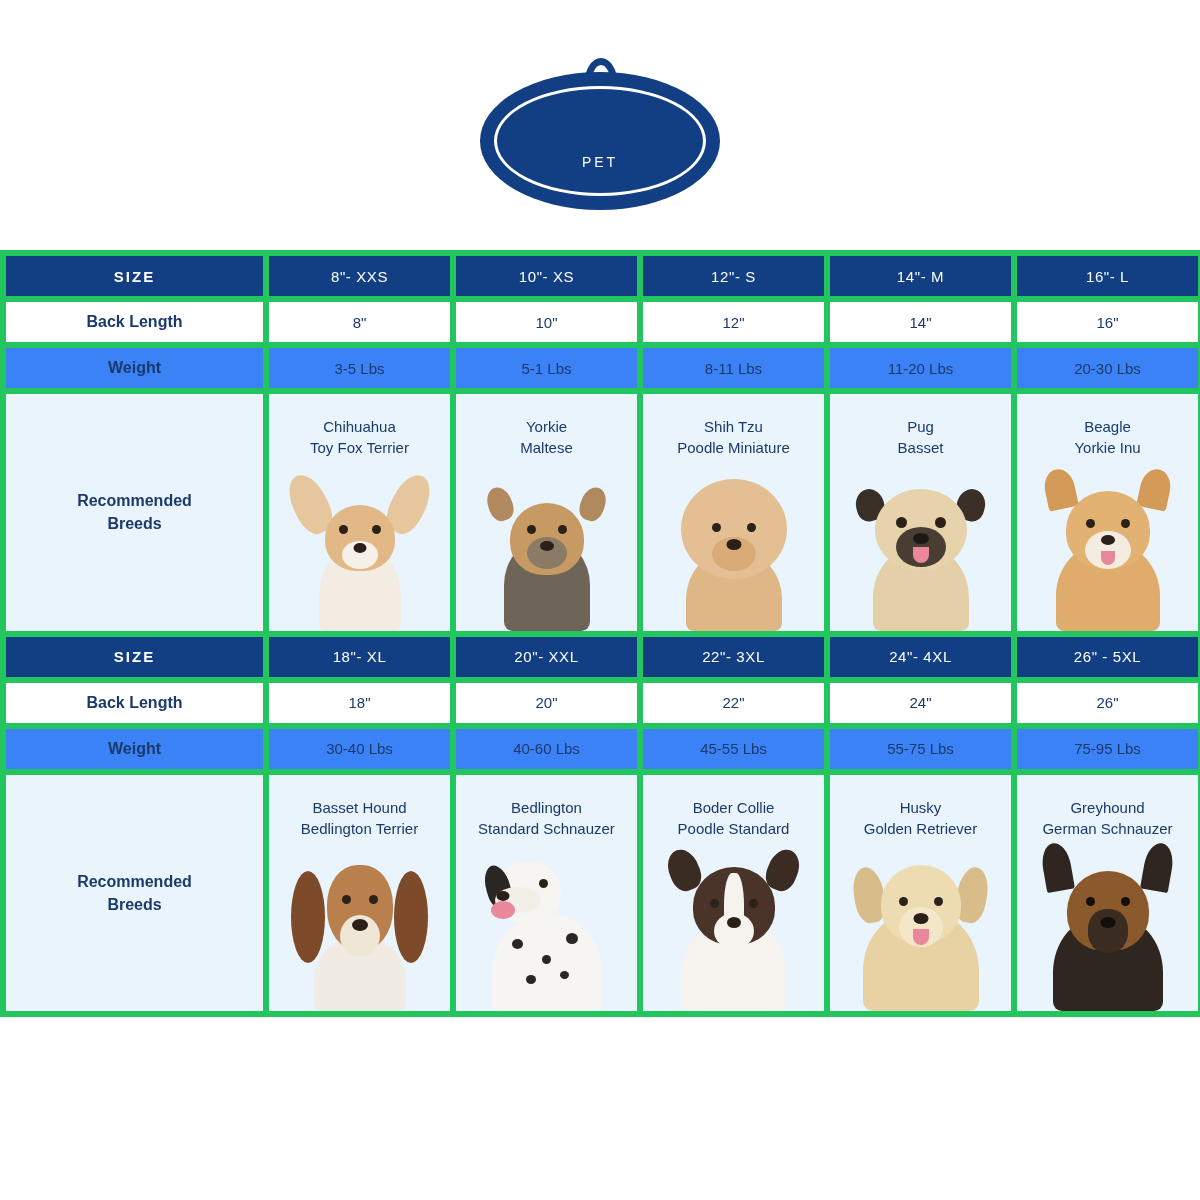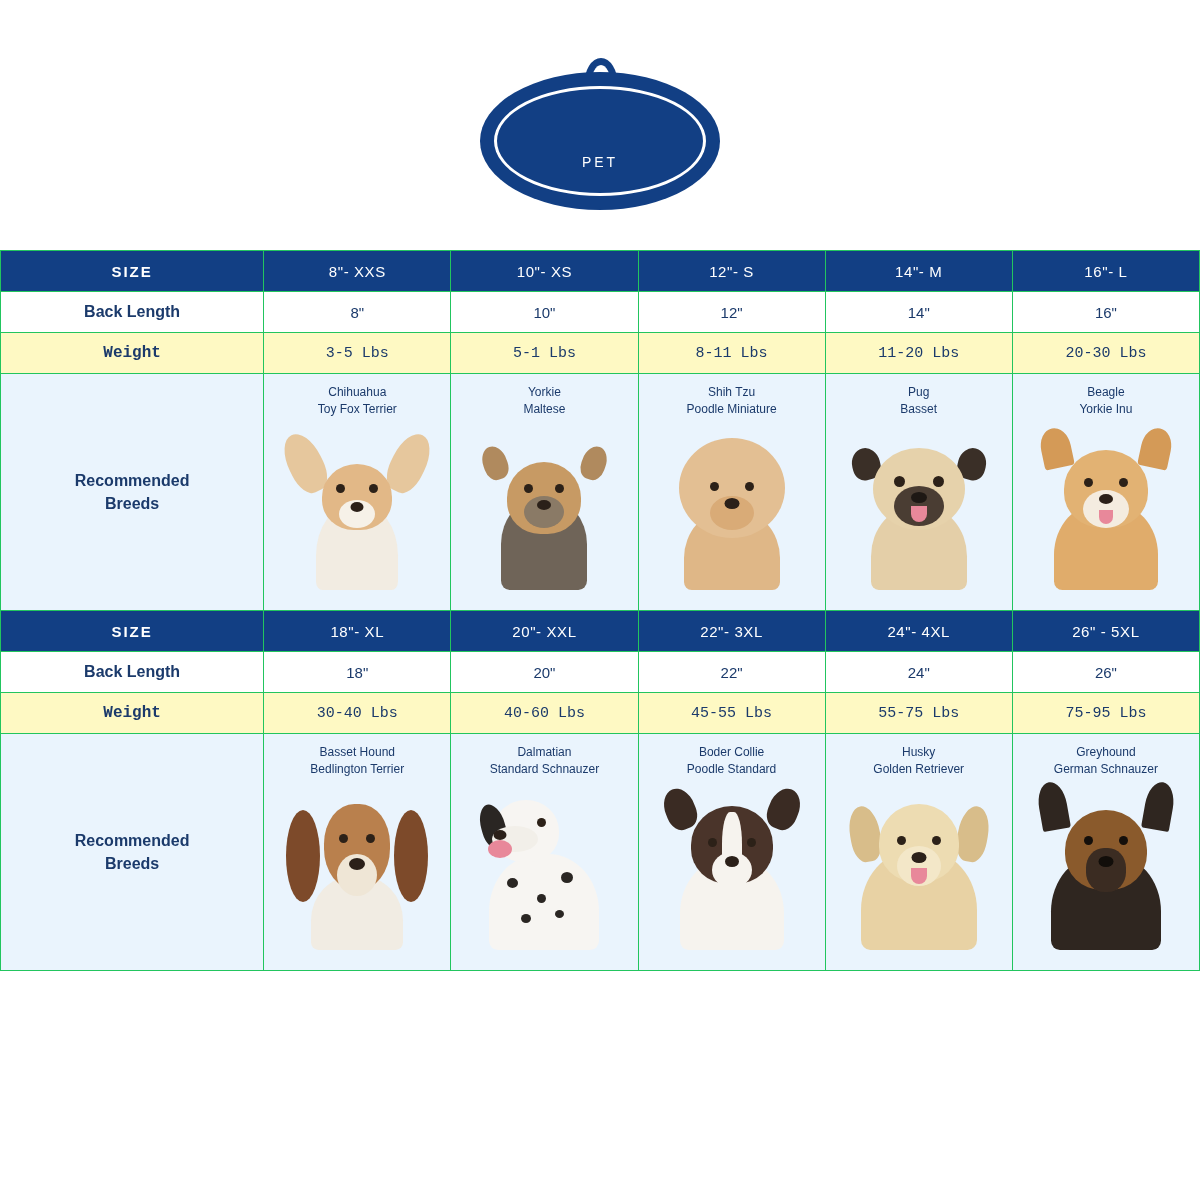--- a/index.html
+++ b/index.html
@@ -92,21 +92,21 @@
     letter-spacing: 3px;
   }
 
   
   .chart {
     width: 1200px;
     border-collapse: collapse;
     table-layout: fixed;
   }
   .chart td, .chart th {
-    border: 1px solid #22c55e;
+    border: 6px solid #22c55e;
     padding: 0;
     text-align: center;
     vertical-align: middle;
   }
   col.lbl { width: 263px; }
   col.c   { width: 187px; }
 
   tr.size-row td {
     background: #123f84;
     color: #ffffff;
@@ -125,45 +125,44 @@
     height: 40px;
     font-size: 15px;
     color: #1b3a6b;
   }
   tr.back-row td.lbl-cell {
     font-weight: bold;
     font-size: 16px;
   }
 
   tr.weight-row td {
-    background: #fef9c3;
+    background: #3b82f6;
     height: 40px;
     font-size: 15px;
     color: #1b3a6b;
-    font-family: Liberation Mono, monospace;
   }
   tr.weight-row td.lbl-cell {
     font-weight: bold;
     font-size: 16px;
   }
 
   tr.breed-row td {
     background: #eaf4fd;
     height: 236px;
     vertical-align: top;
   }
   tr.breed-row td.lbl-cell {
     vertical-align: middle;
     font-size: 16px;
     font-weight: bold;
     line-height: 1.45;
   }
   .breed-names {
-    padding-top: 10px;
-    font-size: 12px;
+    padding-top: 22px;
+    font-size: 15px;
     line-height: 1.42;
     color: #1b3a6b;
   }
   .dog {
     position: relative;
     height: 168px;
     margin-top: 4px;
   }
 
   
@@ -401,21 +400,21 @@
           <div class="head" style="top:22px;width:66px;height:86px;background:#b9804d;border-radius:46% 46% 48% 48%;"></div>
           <div class="muzzle" style="top:72px;width:40px;height:42px;background:#efe6d6;"></div>
           <div class="eye" style="left:50%;margin-left:-18px;top:52px;"></div>
           <div class="eye" style="left:50%;margin-left:9px;top:52px;"></div>
           <div class="nose" style="top:76px;width:16px;height:12px;"></div>
         </div>
       </td>
 
       <td>
         <div class="breed-names">
-          <div>Dalmatian</div>
+          <div>Bedlington</div>
           <div>Standard Schnauzer</div>
         </div>
         <div class="dog">
           <div class="body" style="width:110px;height:96px;background:#f7f5f2;"></div>
           <div class="head" style="top:18px;left:40%;width:66px;height:62px;background:#f7f5f2;"></div>
           <div class="ear" style="left:30px;top:22px;width:24px;height:44px;background:#2a2623;transform:rotate(-16deg);"></div>
           <div class="muzzle" style="top:44px;left:34%;width:46px;height:26px;background:#f2efe9;"></div>
           <div class="eye" style="left:46%;top:36px;"></div>
           <div class="nose" style="top:48px;left:26%;width:13px;height:10px;"></div>
           <div class="tongue" style="top:58px;left:26%;width:24px;height:18px;border-radius:50%;"></div>

